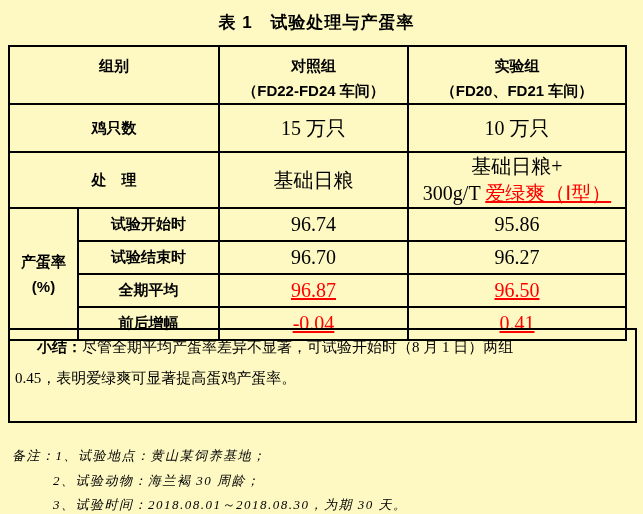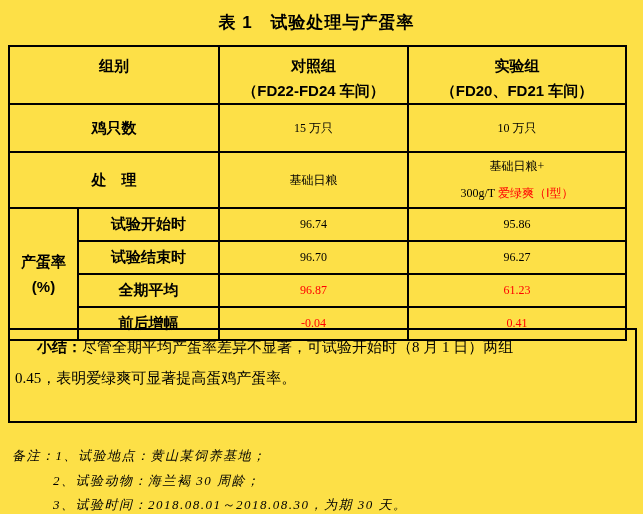--- a/index.html
+++ b/index.html
@@ -1,21 +1,21 @@
 <!DOCTYPE html>
 <html><head>
 <meta charset="utf-8">
 <style>
   * { margin: 0; padding: 0; box-sizing: border-box; }
   html, body { background: #ffffff; }
   .page {
     position: relative;
     width: 643px;
     height: 514px;
-    background: #fde047;
+    background: #fef9c3;
     font-family: "Liberation Sans", sans-serif;
     color: #000000;
     overflow: hidden;
   }
   .doc-title {
     position: absolute;
     top: 11px;
     left: 0;
     width: 633px;
     text-align: center;
@@ -38,30 +38,30 @@
     padding: 0 2px;
   }
   table.main th {
     font-family: "Liberation Sans", sans-serif;
     font-weight: bold;
     font-size: 15px;
   }
   table.main td {
     font-family: "Liberation Serif", serif;
     font-weight: normal;
-    font-size: 12px;
+    font-size: 20px;
   }
   tr.r-header { height: 58px; }
   tr.r-header th { vertical-align: top; padding-top: 6px; line-height: 25px; }
   tr.r-count  { height: 48px; }
   tr.r-treat  { height: 45px; }
   tr.r-sub    { height: 33px; }
   .sub-line { display: block; line-height: 25px; }
   .treat-line { display: block; line-height: 27px; text-align: center; }
-  .red { color: #ff0000; }
+  .red { color: #ff0000; text-decoration: underline; }
   .egg-label { line-height: 26px; }
   .summary-box {
     position: absolute;
     left: 8px;
     top: 328px;
     width: 629px;
     height: 95px;
     border: 2px solid #000000;
     font-family: "Liberation Serif", serif;
     font-size: 15px;
@@ -142,21 +142,21 @@
 
       <tr class="r-sub">
         <th>试验结束时</th>
         <td>96.70</td>
         <td>96.27</td>
       </tr>
 
       <tr class="r-sub">
         <th>全期平均</th>
         <td class="red">96.87</td>
-        <td class="red">61.23</td>
+        <td class="red">96.50</td>
       </tr>
 
       <tr class="r-sub">
         <th>前后增幅</th>
         <td class="red">-0.04</td>
         <td class="red">0.41</td>
       </tr>
     </tbody>
   </table>
 

